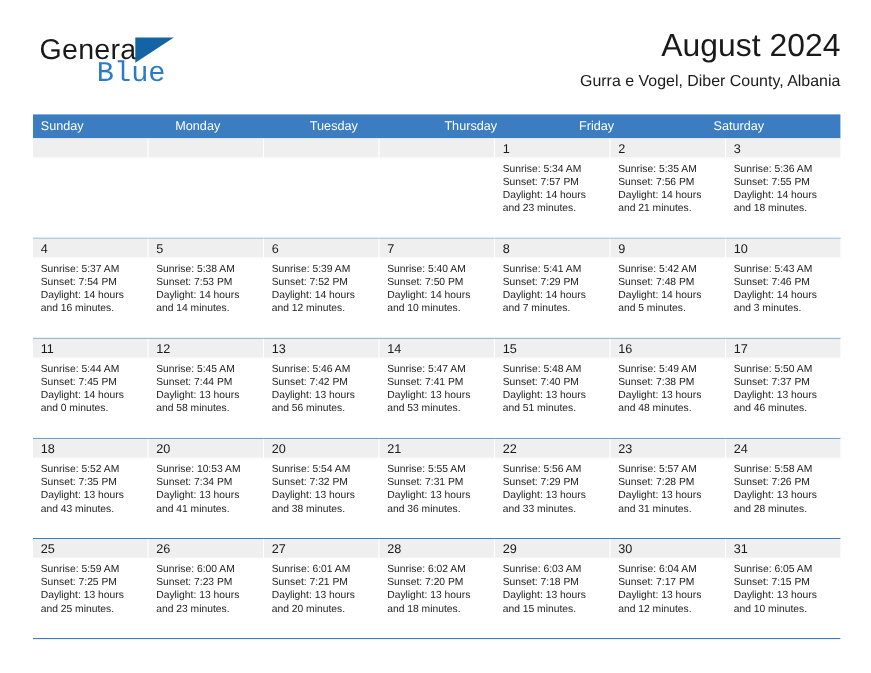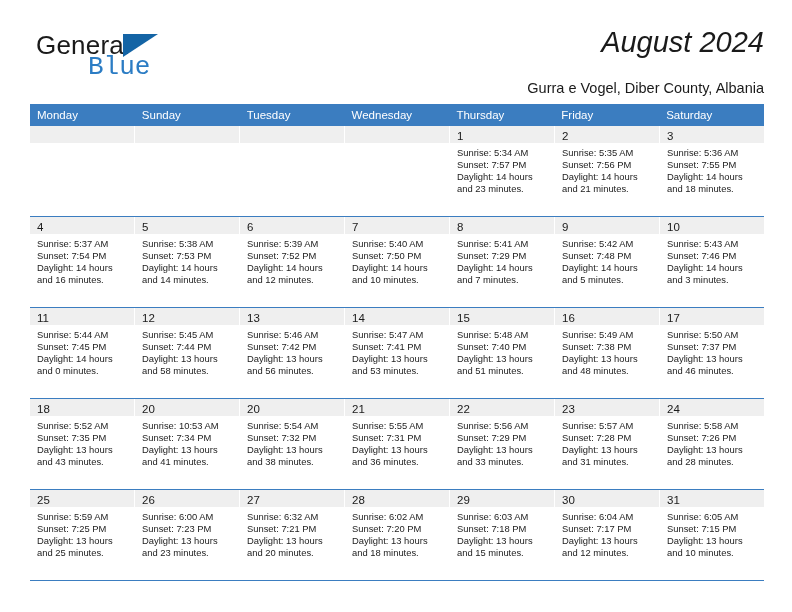--- a/index.html
+++ b/index.html
@@ -68,27 +68,26 @@
     position: absolute;
     right: 0;
     top: -4px;
     text-align: right;
   }
   .cal-title {
     font-size: 29px;
     color: #1a1a1a;
     line-height: 36px;
     white-space: nowrap;
-    font-style: italic;
   }
   .cal-subtitle {
     font-size: 14.5px;
     color: #1a1a1a;
     line-height: 22px;
-    margin-top: 17px;
+    margin-top: 3px;
     white-space: nowrap;
   }
 
   
   .calendar {
     position: absolute;
     left: 30px;
     top: 104px;
     width: 734px;
   }
@@ -158,24 +157,23 @@
       <span class="brand-blue">Blue</span>
     </div>
     <div class="titles">
       <div class="cal-title">August 2024</div>
       <div class="cal-subtitle">Gurra e Vogel, Diber County, Albania</div>
     </div>
   </div>
 
   <div class="calendar">
     <div class="weekday-row">
+      <div class="weekday">Sunday</div>
       <div class="weekday">Monday</div>
-      <div class="weekday">Sunday</div>
       <div class="weekday">Tuesday</div>
-      <div class="weekday">Wednesday</div>
       <div class="weekday">Thursday</div>
       <div class="weekday">Friday</div>
       <div class="weekday">Saturday</div>
     </div>
     <div id="weeks-container">
         <div class="week-row first">
           <div class="day-cell empty">
             <div class="daynum-band"><span class="daynum"></span></div>
           </div>
           <div class="day-cell empty">
@@ -425,21 +423,21 @@
             <div class="day-info">
               <div>Sunrise: 6:00 AM</div>
               <div>Sunset: 7:23 PM</div>
               <div>Daylight: 13 hours</div>
               <div>and 23 minutes.</div>
             </div>
           </div>
           <div class="day-cell">
             <div class="daynum-band"><span class="daynum">27</span></div>
             <div class="day-info">
-              <div>Sunrise: 6:32 AM</div>
+              <div>Sunrise: 6:01 AM</div>
               <div>Sunset: 7:21 PM</div>
               <div>Daylight: 13 hours</div>
               <div>and 20 minutes.</div>
             </div>
           </div>
           <div class="day-cell">
             <div class="daynum-band"><span class="daynum">28</span></div>
             <div class="day-info">
               <div>Sunrise: 6:02 AM</div>
               <div>Sunset: 7:20 PM</div>

